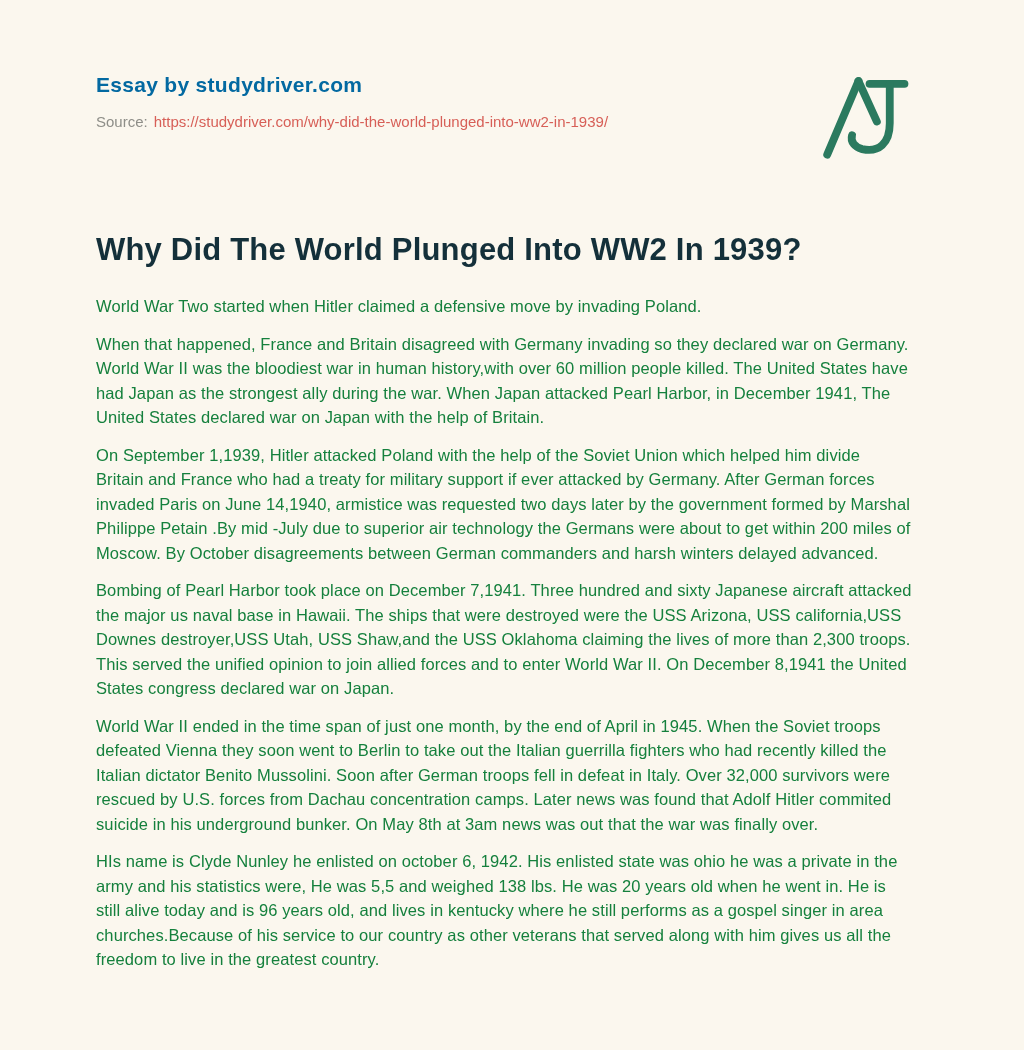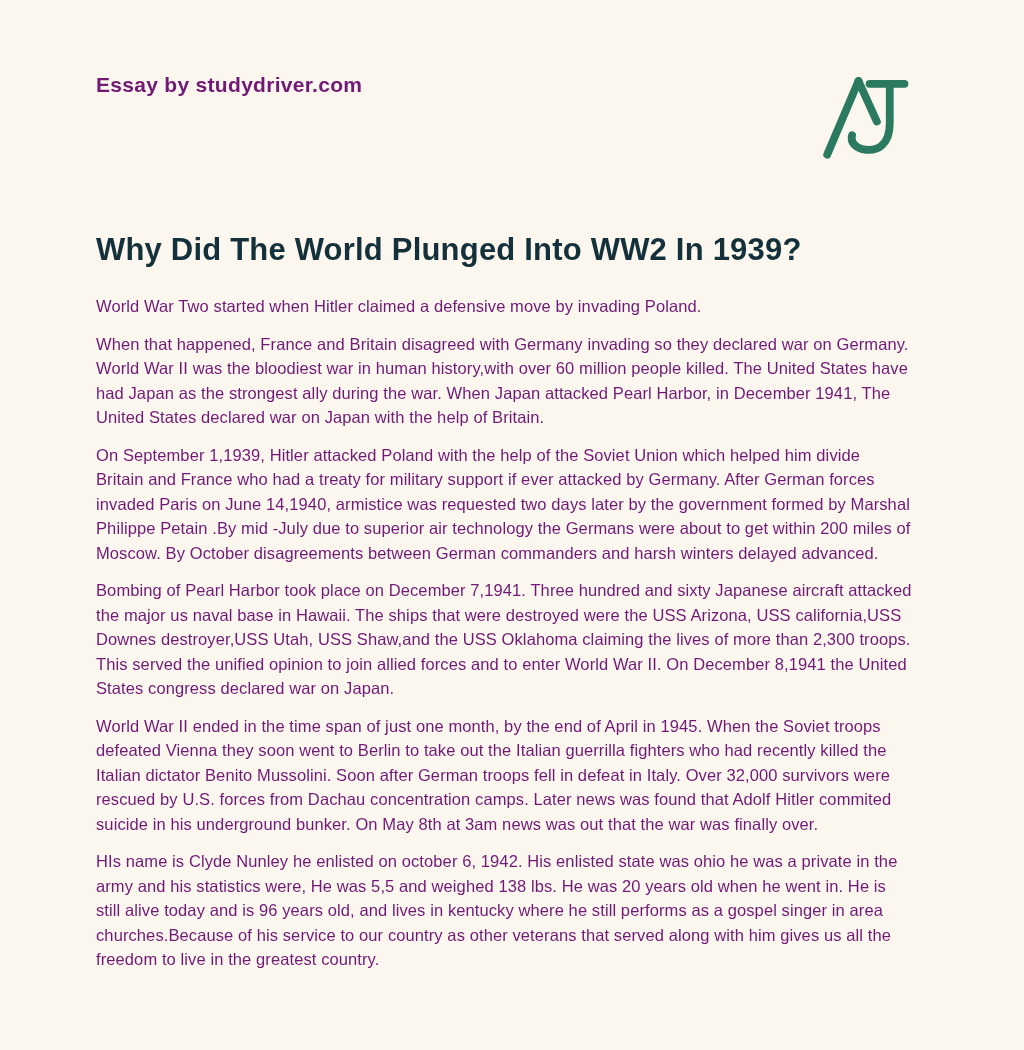--- a/index.html
+++ b/index.html
@@ -18,21 +18,21 @@
     font-family: "Liberation Sans", sans-serif;
   }
   .header {
     display: flex;
     justify-content: space-between;
     align-items: flex-start;
   }
   .brand {
     font-size: 21px;
     font-weight: 700;
-    color: #701a75;
+    color: #0369a1;
     letter-spacing: 0.3px;
     line-height: 26px;
   }
   .source-line {
     margin-top: 14px;
     font-size: 15px;
     line-height: 20px;
   }
   .source-label {
     color: #8e8e88;
@@ -59,32 +59,35 @@
     font-size: 31px;
     font-weight: 700;
     color: #14303a;
     letter-spacing: 0.2px;
     line-height: 40px;
   }
   .body-text p {
     margin: 0 0 13px 0;
     font-size: 16.5px;
     line-height: 24.5px;
-    color: #701a75;
+    color: #15803d;
     letter-spacing: 0.1px;
   }
 </style>
 </head>
 <body>
 
 <div class="page">
 
   <header class="header">
     <div class="header-left">
       <div class="brand">Essay by studydriver.com</div>
+      <div class="source-line">
+        <span class="source-label">Source:</span><a class="source-url">https://studydriver.com/why-did-the-world-plunged-into-ww2-in-1939/</a>
+      </div>
     </div>
 
     <div class="logo">
       <svg viewBox="0 0 100 100" aria-hidden="true">
         <path d="M10 92 L44 12" stroke="#2b7a5f" stroke-width="8.5" stroke-linecap="round" fill="none"></path>
         <path d="M44 12 L64 56" stroke="#2b7a5f" stroke-width="8.5" stroke-linecap="round" fill="none"></path>
         <path d="M56 15 L94 15" stroke="#2b7a5f" stroke-width="8.5" stroke-linecap="round" fill="none"></path>
         <path d="M78 15 L78 58 C78 80 66 90 48 86 C40 84 35 78 37 71" stroke="#2b7a5f" stroke-width="8.5" stroke-linecap="round" fill="none"></path>
       </svg>
     </div>

